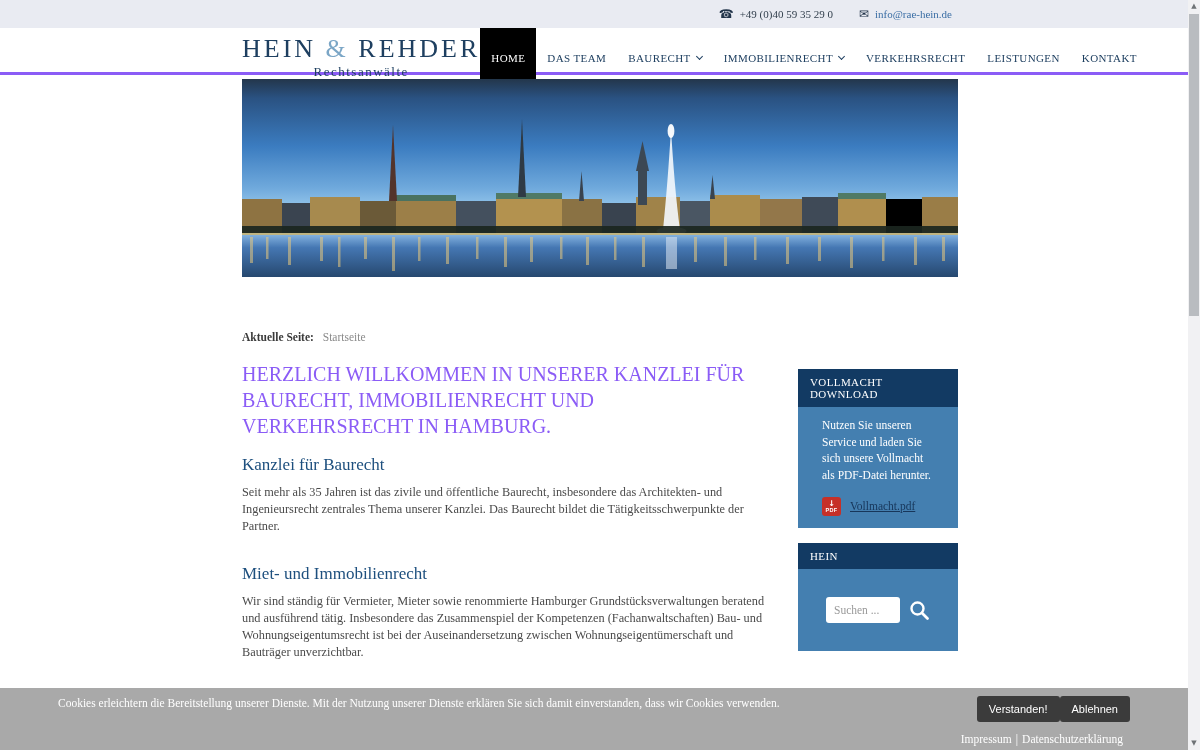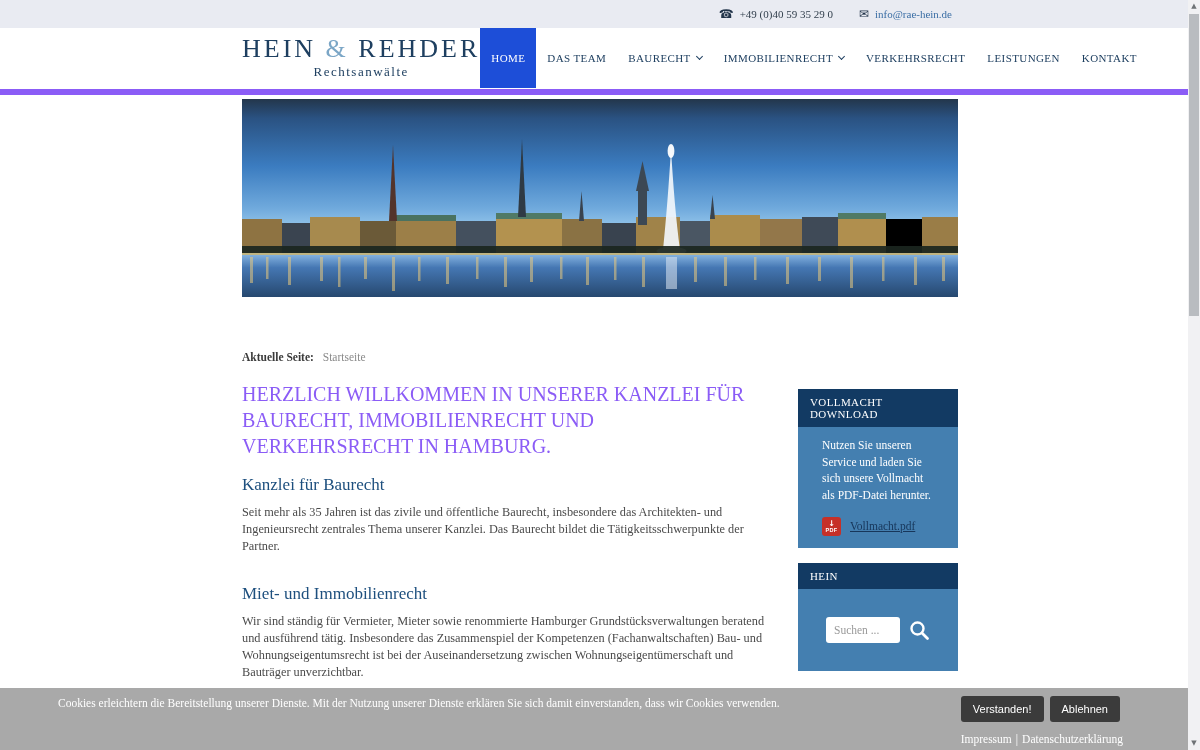--- a/index.html
+++ b/index.html
@@ -11,39 +11,39 @@
   
   .topbar {
     height:28px; background:#e9ebf2;
     display:flex; justify-content:flex-end; align-items:center;
     padding-right:248px; gap:26px; font-size:11px; color:#33404e;
   }
   .topbar .item { display:flex; align-items:center; gap:6px; }
   .topbar .glyph { font-size:12px; color:#22344a; }
   .topbar a.email { color:#3b6ea5; text-decoration:none; }
   
-  .header { height:67px; background:#fff; border-bottom:6px solid #8b5cf6; }
+  .header { height:47px; background:#fff; border-bottom:3px solid #8b5cf6; }
   .header-inner {
     width:716px; height:60px; margin:0 auto;
     display:flex; justify-content:space-between; align-items:stretch;
   }
   .logo { display:flex; flex-direction:column; justify-content:center; }
   .logo-line1 {
     font-size:26px; letter-spacing:3px; color:#1e3f60; line-height:26px; white-space:nowrap;
   }
   .logo-line1 .amp { color:#7ba6c6; }
   .logo-line2 {
     text-align:center; font-size:13px; letter-spacing:1.5px; color:#1e3f60; margin-top:2px;
   }
   nav.mainnav { display:flex; align-items:stretch; }
   nav.mainnav .nav-item {
     display:flex; align-items:center; padding:0 11px;
     font-size:11px; letter-spacing:.4px; color:#1e3f60; text-decoration:none; white-space:nowrap;
   }
-  nav.mainnav .nav-item.active { background:#1d4ed8; color:#fff; }
+  nav.mainnav .nav-item.active { background:#000000; color:#fff; }
   .chev {
     display:inline-block; width:5px; height:5px; margin-left:6px; margin-top:-3px;
     border-right:1.4px solid currentColor; border-bottom:1.4px solid currentColor;
     transform:rotate(45deg);
   }
   
   .hero { width:716px; height:198px; margin:4px auto 0; display:block; }
   .hero svg { display:block; width:716px; height:198px; }
   
   .breadcrumb {
@@ -85,21 +85,21 @@
     flex:1; min-width:0; height:26px; border:none; border-radius:3px;
     padding:0 8px; font-size:11.5px; color:#555; font-family:"Liberation Serif",serif; outline:none;
   }
   .search-input::placeholder { color:#999; }
   .search-btn { background:none; border:none; padding:0; cursor:pointer; line-height:0; }
   
   .cookiebar {
     position:absolute; left:0; right:0; bottom:0; height:62px; background:#a9a9a9; color:#fff;
   }
   .cookie-msg { position:absolute; left:58px; top:9px; font-size:11.5px; }
-  .cookie-buttons { position:absolute; right:80px; top:8px; display:flex; gap:6px; }
+  .cookie-buttons { position:absolute; right:70px; top:8px; display:flex; }
   .cookie-buttons button {
     background:#3b3b3b; color:#fff; border:none; border-radius:3px;
     padding:7px 12px; font-size:11px; font-family:"Liberation Sans",sans-serif; cursor:pointer;
   }
   .footer-links { position:absolute; right:77px; bottom:5px; font-size:11.5px; color:#fff; }
   .footer-links a { color:#fff; text-decoration:none; }
   .footer-links .sep { margin:0 4px; }
   
   .scrollbar { position:absolute; right:0; top:0; width:12px; height:750px; background:#f1f1f3; }
   .scroll-thumb { position:absolute; left:1px; top:14px; width:10px; height:302px; background:#b9bcc0; }

